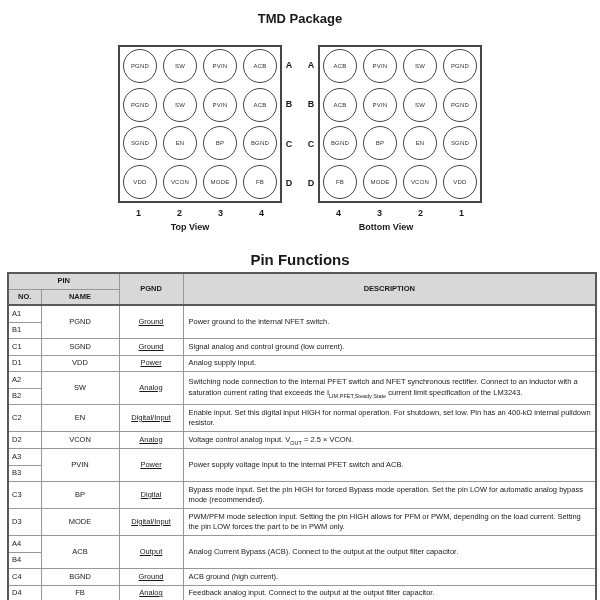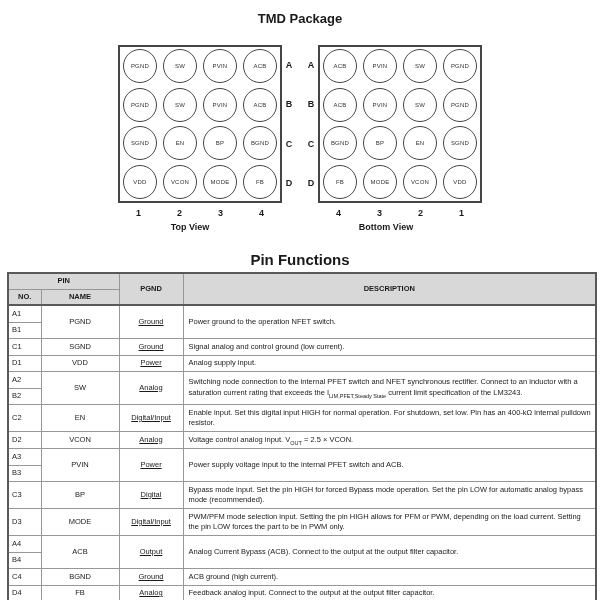--- a/index.html
+++ b/index.html
@@ -154,21 +154,21 @@
     <tr>
       <th>NO.</th>
       <th>NAME</th>
     </tr>
   </thead>
   <tbody>
       <tr>
         <td class="col-no">A1</td>
         <td class="col-name" rowspan="2">PGND</td>
         <td class="col-type" rowspan="2">Ground</td>
-        <td class="col-desc" rowspan="2">Power ground to the operation NFET switch.</td>
+        <td class="col-desc" rowspan="2">Power ground to the internal NFET switch.</td>
       </tr>
       <tr>
         <td class="col-no">B1</td>
       </tr>
       <tr>
         <td class="col-no">C1</td>
         <td class="col-name" rowspan="1">SGND</td>
         <td class="col-type" rowspan="1">Ground</td>
         <td class="col-desc" rowspan="1">Signal analog and control ground (low current).</td>
       </tr>

